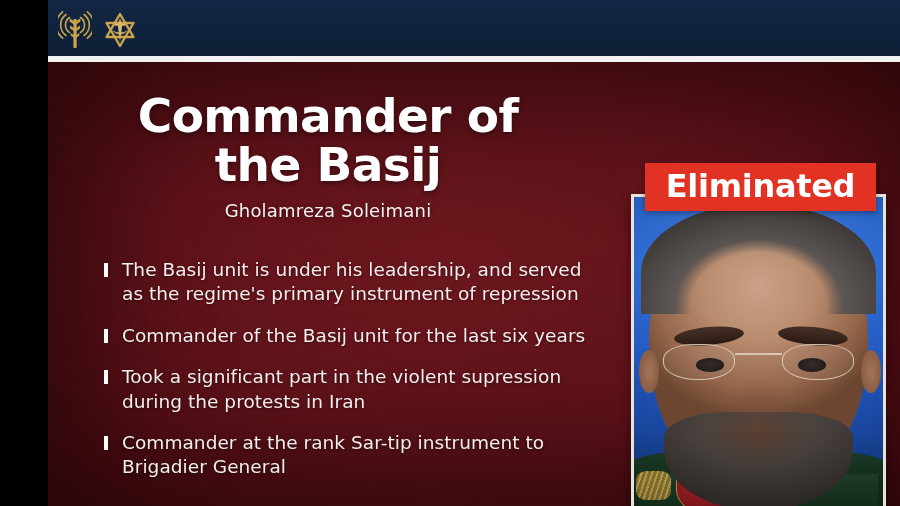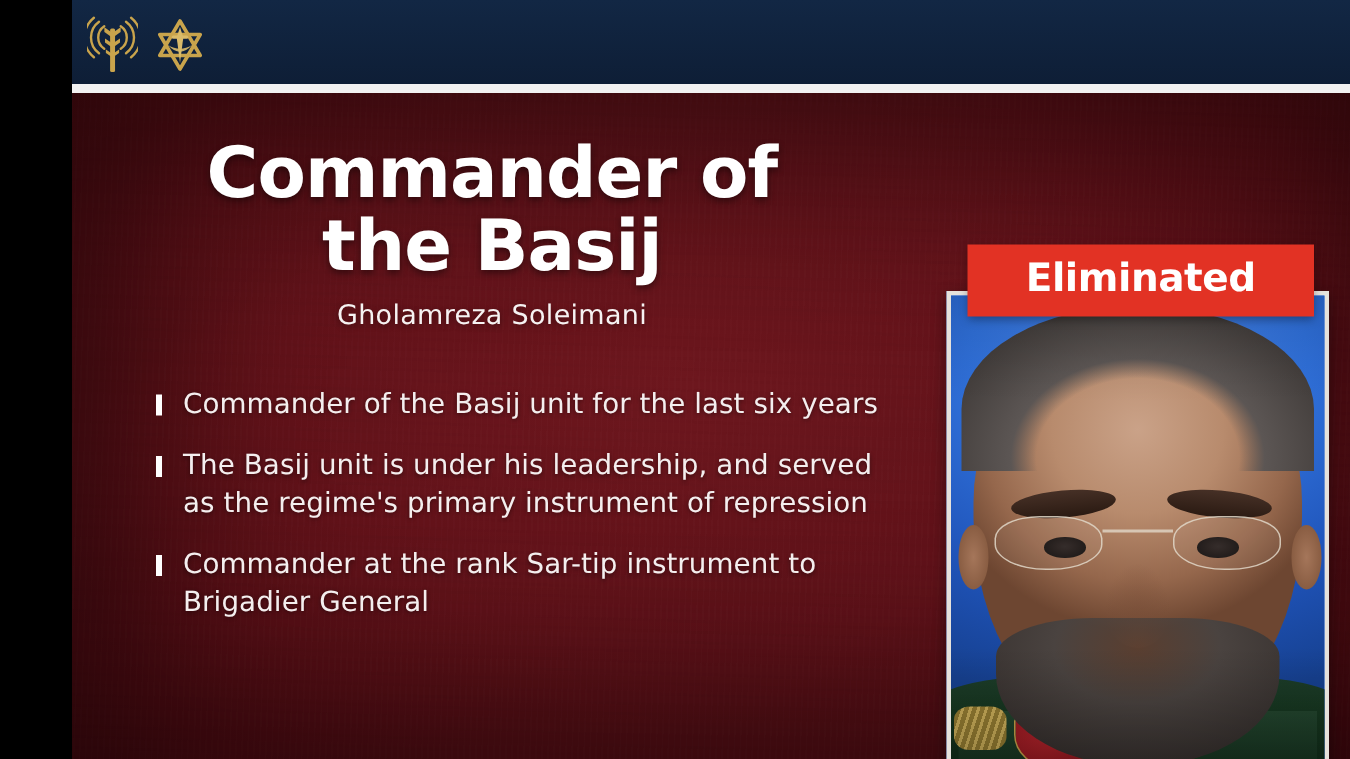--- a/index.html
+++ b/index.html
@@ -269,21 +269,21 @@
     left: 597px; top: 101px;
     width: 231px; height: 48px;
     background: #e23224;
     display: flex;
     align-items: center;
     justify-content: center;
     box-shadow: 0 2px 6px rgba(0,0,0,.35);
   }
   .eliminated-text {
     color: #ffffff;
-    font-size: 26px;
+    font-size: 32px;
     font-weight: bold;
     letter-spacing: -0.3px;
     line-height: 1;
     transform: translateY(-1px);
   }
 </style>
 </head>
 <body>
 
 <div id="slide">
@@ -341,28 +341,32 @@
         <div>Commander of</div>
         <div>the Basij</div>
       </div>
 
       <div class="subtitle">Gholamreza Soleimani</div>
 
       <div class="bullets">
 
         <div class="bullet">
           <span class="bullet-marker"></span>
+          <span class="bullet-text">The Basij unit is under his leadership, and served as the regime's primary instrument of repression</span>
+        </div>
+
+        <div class="bullet">
+          <span class="bullet-marker"></span>
           <span class="bullet-text">Commander of the Basij unit for the last six years</span>
         </div>
 
         <div class="bullet">
           <span class="bullet-marker"></span>
-          <span class="bullet-text">The Basij unit is under his leadership, and served as the regime's primary instrument of repression</span>
+          <span class="bullet-text">Took a significant part in the violent supression during the protests in Iran</span>
         </div>
-
 
         <div class="bullet">
           <span class="bullet-marker"></span>
           <span class="bullet-text">Commander at the rank Sar-tip instrument to Brigadier General</span>
         </div>
 
       </div>
     </div>
 
     <div class="photo-card">

